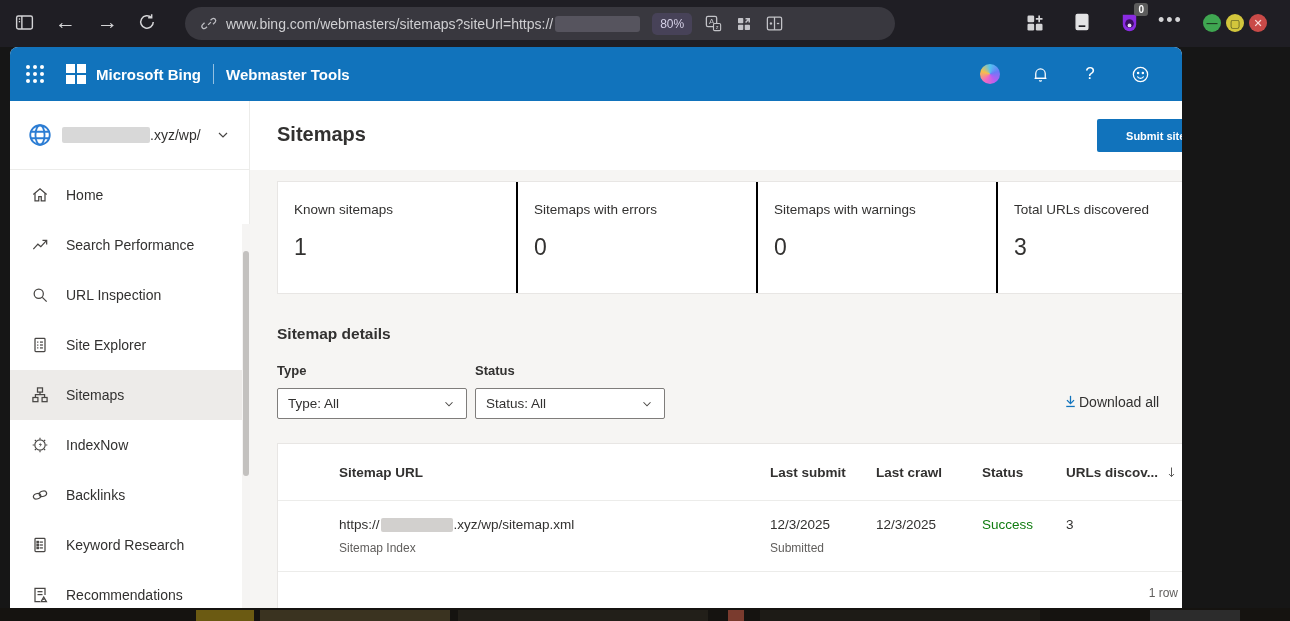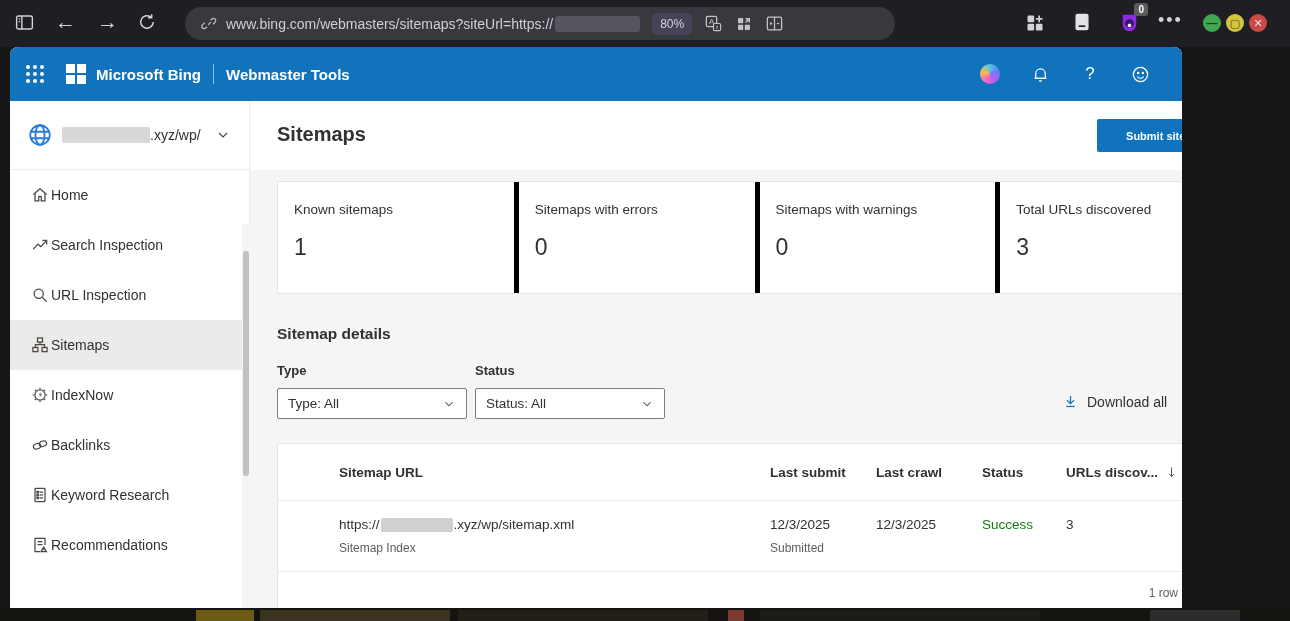--- a/index.html
+++ b/index.html
@@ -53,49 +53,49 @@
   
   #sidebar { left:0; top:54px; width:240px; height:507px; background:#fff; border-right:1px solid #ececea; }
   #site-selector { height:69px; border-bottom:1px solid #ececea; display:flex; align-items:center; position:relative; }
   #globe-icon { margin-left:17px; }
   #site-blur { width:88px; height:16px; background:#d8d8d8; border-radius:2px; margin-left:9px; }
   #site-domain { font-size:14px; color:#323130; }
   #site-chevron { position:absolute; right:18px; color:#484644; }
   .nav-item { height:50px; display:flex; align-items:center; cursor:pointer; position:relative; }
   .nav-item.sel { background:#edebe9; }
   .nav-ico { width:20px; height:20px; margin-left:20px; color:#484644; flex:none; }
-  .nav-label { font-size:14px; color:#323130; margin-left:1px; white-space:nowrap; }
+  .nav-label { font-size:14px; color:#323130; margin-left:16px; white-space:nowrap; }
   #side-scroll-track { left:232px; top:123px; width:8px; height:438px; background:#f5f4f3; }
   #side-scroll-thumb { left:233px; top:150px; width:6px; height:225px; background:#c3c1bf; border-radius:3px; }
 
   
   #main { left:240px; top:54px; width:1000px; height:507px; background:#f6f5f3; }
   #main-header { left:0; top:0; width:1000px; height:69px; background:#fff; }
   #page-title { left:27px; top:22px; font-size:20px; font-weight:600; color:#323130; }
   #submit-btn { left:847px; top:18px; width:140px; height:33px; background:#1173bc; color:#fff;
     border:none; border-radius:2px; font-size:11px; font-weight:600; font-family:inherit; cursor:pointer; }
 
   .card { background:#fff; border:1px solid #e8e6e4; }
   #stats-card { left:27px; top:80px; width:960px; height:113px; display:flex; }
-  .stat-cell { flex:1; padding:20px 16px; border-right:5px solid #000000; }
+  .stat-cell { flex:1; padding:20px 16px; border-right:2px solid #000000; }
   .stat-cell:last-child { border-right:none; }
   .stat-label { font-size:13.5px; color:#323130; }
   .stat-value { font-size:23px; color:#323130; margin-top:17px; }
 
   #details-heading { left:27px; top:224px; font-size:15.5px; font-weight:600; color:#323130; }
   .filter-label { font-size:13px; font-weight:bold; color:#323130; }
   #type-label   { left:27px;  top:262px; }
   #status-label { left:225px; top:262px; }
   .dropdown { height:31px; background:#fff; border:1px solid #7f7d7b; border-radius:2px;
     display:flex; align-items:center; font-size:13.5px; color:#323130; cursor:pointer; }
   #type-dd   { left:27px;  top:287px; width:190px; }
   #status-dd { left:225px; top:287px; width:190px; }
   .dd-value { margin-left:10px; flex:1; }
   .dd-chevron { margin-right:10px; color:#484644; }
-  #download-all { left:812px; top:292px; display:flex; align-items:center; gap:8px; cursor:pointer; }
+  #download-all { left:812px; top:292px; display:flex; align-items:center; cursor:pointer; }
   #download-label { font-size:14px; color:#323130; }
 
   #table-card { left:27px; top:342px; width:960px; height:173px; }
   #tbl-header { height:57px; display:flex; align-items:center; border-bottom:1px solid #ececea;
     font-size:13.5px; font-weight:bold; color:#323130; }
   #tbl-row { height:71px; position:relative; border-bottom:1px solid #ececea; font-size:13.5px; color:#323130; }
   .c-url    { position:absolute; left:61px; }
   .c-submit { position:absolute; left:492px; }
   .c-crawl  { position:absolute; left:598px;text-align:right; }
   .c-status { position:absolute; left:704px; }
@@ -282,28 +282,40 @@
           <path d="M4 11.5L12 4.5l8 7"></path>
             <path d="M6 10v9h4.5v-5h3v5H18v-9"></path>
           </svg>
         <span class="nav-label">Home</span>
       </div>
       <div class="nav-item">
         <svg class="nav-ico" viewBox="0 0 24 24" fill="none" stroke="currentColor" stroke-width="1.5">
           <polyline points="4,17 9.5,11 13,14 20,6.5"></polyline>
             <polyline points="15,6.5 20,6.5 20,11.5"></polyline>
           </svg>
-        <span class="nav-label">Search Inspection</span>
+        <span class="nav-label">Search Performance</span>
       </div>
       <div class="nav-item">
         <svg class="nav-ico" viewBox="0 0 24 24" fill="none" stroke="currentColor" stroke-width="1.5">
           <circle cx="10.5" cy="10.5" r="5.5"></circle>
             <line x1="14.8" y1="14.8" x2="20" y2="20"></line>
           </svg>
         <span class="nav-label">URL Inspection</span>
+      </div>
+      <div class="nav-item">
+        <svg class="nav-ico" viewBox="0 0 24 24" fill="none" stroke="currentColor" stroke-width="1.5">
+          <rect x="6" y="4" width="12" height="16" rx="1"></rect>
+            <line x1="12" y1="8.5" x2="15.5" y2="8.5"></line>
+          <line x1="12" y1="12" x2="15.5" y2="12"></line>
+            <line x1="12" y1="15.5" x2="15.5" y2="15.5"></line>
+          <line x1="8.6" y1="8.5" x2="10" y2="8.5"></line>
+            <line x1="8.6" y1="12" x2="10" y2="12"></line>
+            <line x1="8.6" y1="15.5" x2="10" y2="15.5"></line>
+          </svg>
+        <span class="nav-label">Site Explorer</span>
       </div>
       <div class="nav-item sel">
         <svg class="nav-ico" viewBox="0 0 24 24" fill="none" stroke="currentColor" stroke-width="1.5">
           <rect x="9" y="3.5" width="6" height="5"></rect>
             <rect x="3.5" y="15" width="6" height="5"></rect>
             <rect x="14.5" y="15" width="6" height="5"></rect>
           <path d="M12 8.5v3M6.5 15v-3.5h11V15"></path>
           </svg>
         <span class="nav-label">Sitemaps</span>
       </div>

